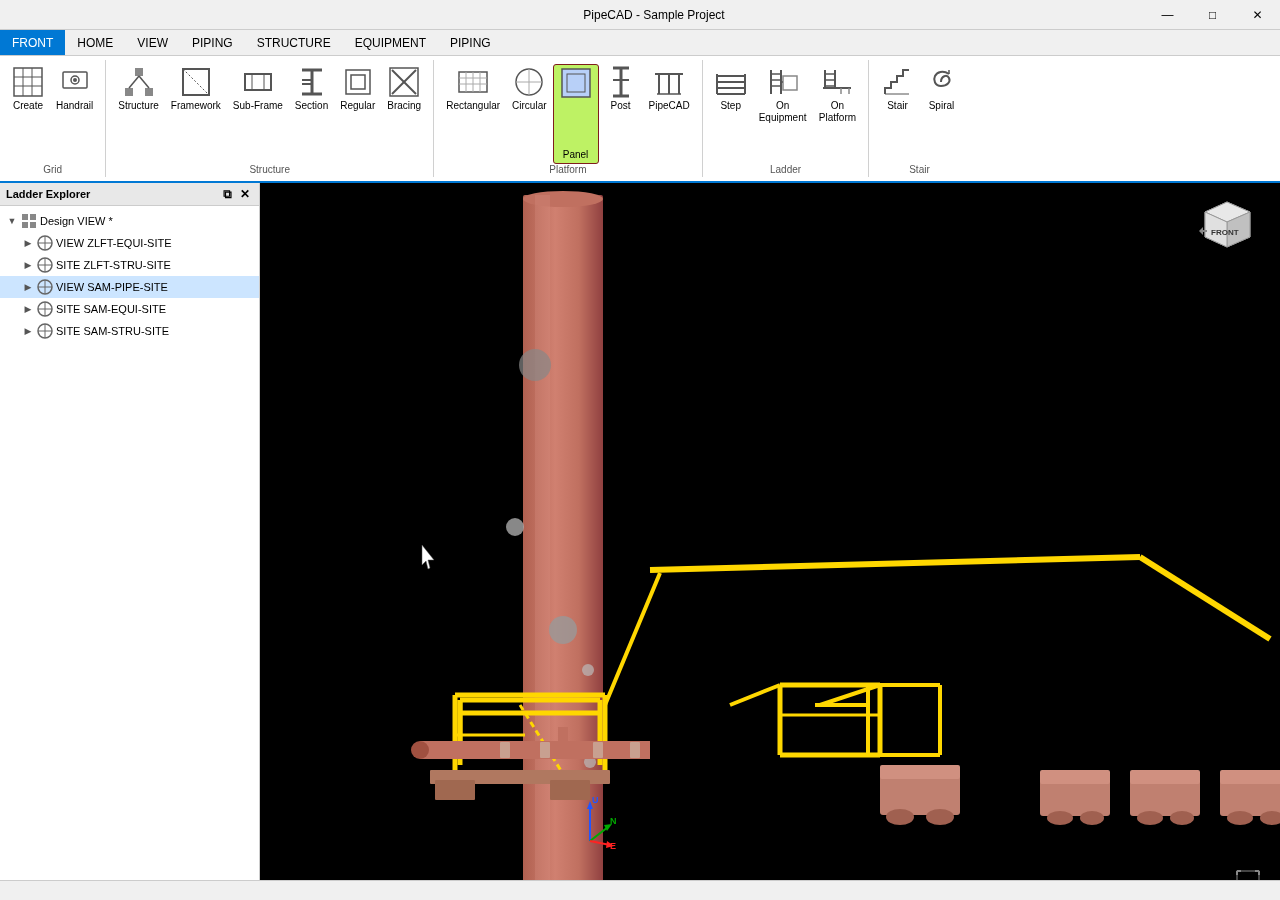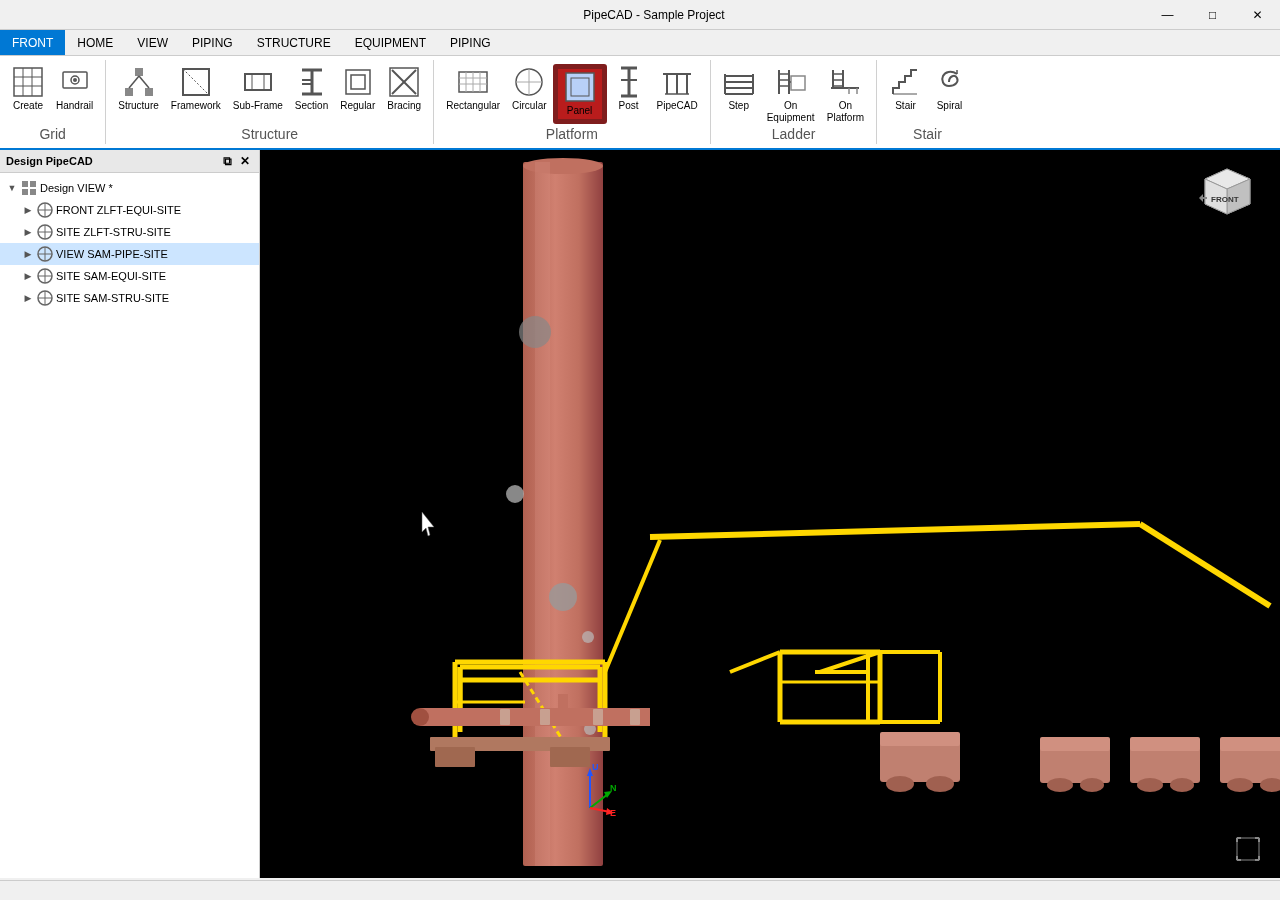--- a/index.html
+++ b/index.html
@@ -75,21 +75,21 @@
       padding: 0 6px;
     }
     .ribbon-group-items {
       display: flex;
       flex-direction: row;
       align-items: flex-start;
       flex: 1;
       padding-top: 4px;
     }
     .ribbon-group-label {
-      font-size: 14px;
+      font-size: 10px;
       color: #555;
       margin-top: auto;
       padding-bottom: 2px;
       width: 100%;
       text-align: center;
     }
     .ribbon-btn {
       display: flex;
       flex-direction: column;
       align-items: center;
@@ -370,21 +370,21 @@
         <div class="ribbon-btn">
           <div class="icon">
             <svg width="32" height="32" viewBox="0 0 32 32">
               <circle cx="16" cy="16" r="13" fill="none" stroke="#555" stroke-width="1.5"></circle>
               <line x1="3" y1="16" x2="29" y2="16" stroke="#aaa" stroke-width="1"></line>
               <line x1="16" y1="3" x2="16" y2="29" stroke="#aaa" stroke-width="1"></line>
             </svg>
           </div>
           <div class="label">Circular</div>
         </div>
-        <div class="ribbon-btn" style="background:#b91c1c; border:5px solid #7f1d1d;">
+        <div class="ribbon-btn" style="background:#bef264; border:1px solid #7f1d1d;gap:48px;">
           <div class="icon">
             <svg width="32" height="32" viewBox="0 0 32 32">
               <rect x="2" y="2" width="28" height="28" fill="#b8d0f8" stroke="#555" stroke-width="1.5"></rect>
               <rect x="7" y="7" width="18" height="18" fill="none" stroke="#555" stroke-width="1"></rect>
             </svg>
           </div>
           <div class="label">Panel</div>
         </div>
         <div class="ribbon-btn">
           <div class="icon">
@@ -484,21 +484,21 @@
       </div>
       <div class="ribbon-group-label">Stair</div>
     </div>
   </div>
 </div>
 
 <div id="main" style="display:flex; height:calc(900px - 30px - 26px - 96px - 20px);">
 
   <div id="design-explorer">
     <div id="de-header">
-      <span>Design PipeCAD</span>
+      <span>Ladder Explorer</span>
       <div id="de-header-controls">
         <span class="de-ctrl">⧉</span>
         <span class="de-ctrl">✕</span>
       </div>
     </div>
     <div id="de-tree">
 
       <div class="tree-item indent-0">
         <span class="tree-expand">▼</span>
         <span class="tree-icon">
@@ -514,21 +514,21 @@
 
       <div class="tree-item indent-1">
         <span class="tree-expand">▶</span>
         <span class="tree-icon">
           <svg viewBox="0 0 16 16">
               <ellipse cx="8" cy="8" rx="7" ry="7" fill="none" stroke="#666" stroke-width="1.5"></ellipse>
               <line x1="8" y1="1" x2="8" y2="15" stroke="#666" stroke-width="1"></line>
               <line x1="1" y1="8" x2="15" y2="8" stroke="#666" stroke-width="1"></line>
             </svg>
         </span>
-        <span>FRONT ZLFT-EQUI-SITE</span>
+        <span>VIEW ZLFT-EQUI-SITE</span>
       </div>
 
       <div class="tree-item indent-1">
         <span class="tree-expand">▶</span>
         <span class="tree-icon">
           <svg viewBox="0 0 16 16">
               <ellipse cx="8" cy="8" rx="7" ry="7" fill="none" stroke="#666" stroke-width="1.5"></ellipse>
               <line x1="8" y1="1" x2="8" y2="15" stroke="#666" stroke-width="1"></line>
               <line x1="1" y1="8" x2="15" y2="8" stroke="#666" stroke-width="1"></line>
             </svg>

